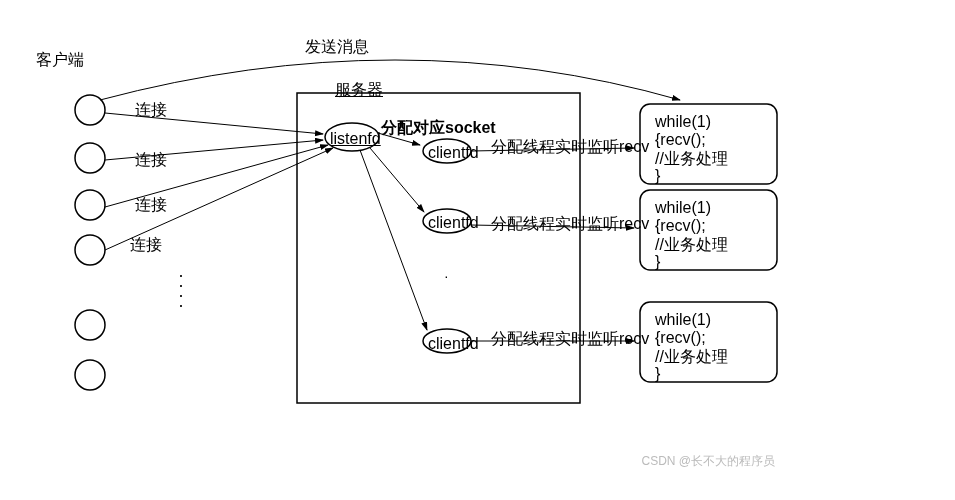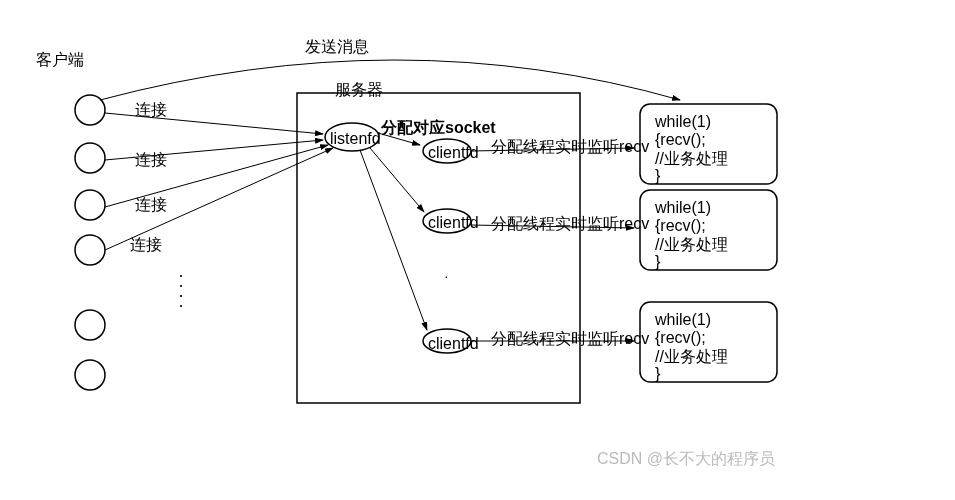--- a/index.html
+++ b/index.html
@@ -13,42 +13,42 @@
     overflow: hidden;
   }
   .label {
     position: absolute;
     font-size: 16px;
     color: #000;
     white-space: nowrap;
   }
   .watermark {
     position: absolute;
-    font-size: 16px;
+    font-size: 12px;
     color: #bbb;
   }
   svg {
     position: absolute;
     top: 0;
     left: 0;
   }
 </style>
 </head>
 <body>
 
 <div class="label" style="left:36px; top:50px;">客户端</div>
-<div class="label" style="left:335px; top:80px;">服务器</div>
+<div class="label" style="left:335px; top:80px;text-decoration:underline;">服务器</div>
 <div class="label" style="left:305px; top:37px;">发送消息</div>
 
 <div class="label" style="left:135px; top:100px;">连接</div>
 <div class="label" style="left:135px; top:150px;">连接</div>
 <div class="label" style="left:135px; top:195px;">连接</div>
 <div class="label" style="left:130px; top:235px;">连接</div>
 
-<div class="label" style="left:330px; top:130px;">listenfd</div>
+<div class="label" style="left:330px; top:130px;text-decoration:underline;">listenfd</div>
 
 <div class="label" style="left:381px; top:118px;font-weight:bold;">分配对应socket</div>
 
 <div class="label" style="left:428px; top:144px;">clientfd</div>
 <div class="label" style="left:428px; top:214px;">clientfd</div>
 <div class="label" style="left:428px; top:335px;">clientfd</div>
 
 <div class="label" style="left:491px; top:137px;">分配线程实时监听recv</div>
 <div class="label" style="left:491px; top:214px;">分配线程实时监听recv</div>
 <div class="label" style="left:491px; top:329px;">分配线程实时监听recv</div>

